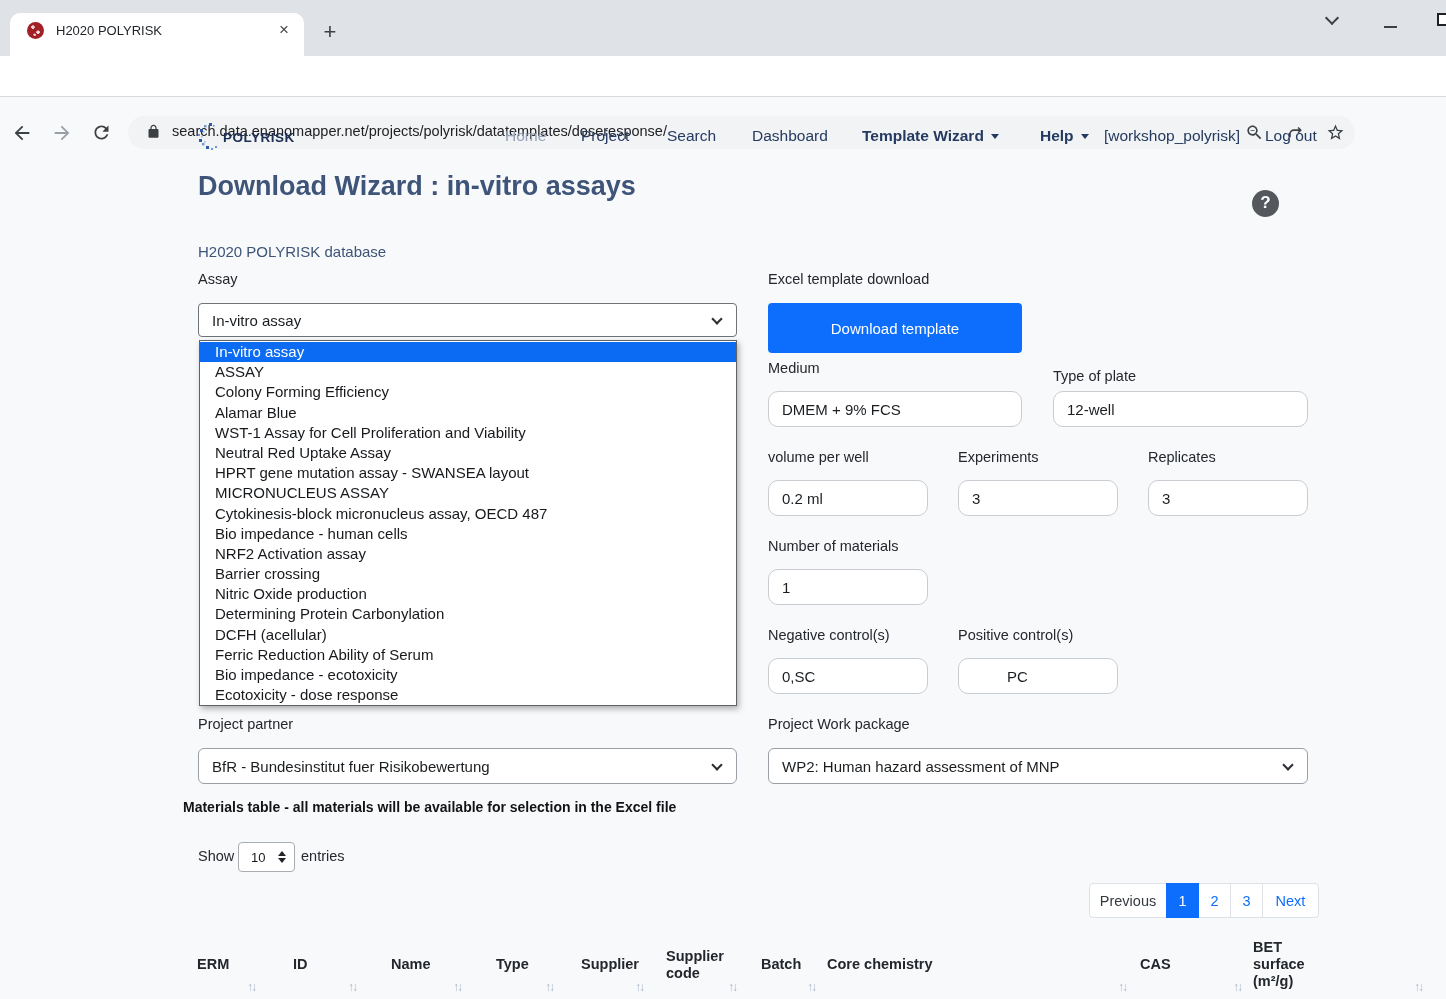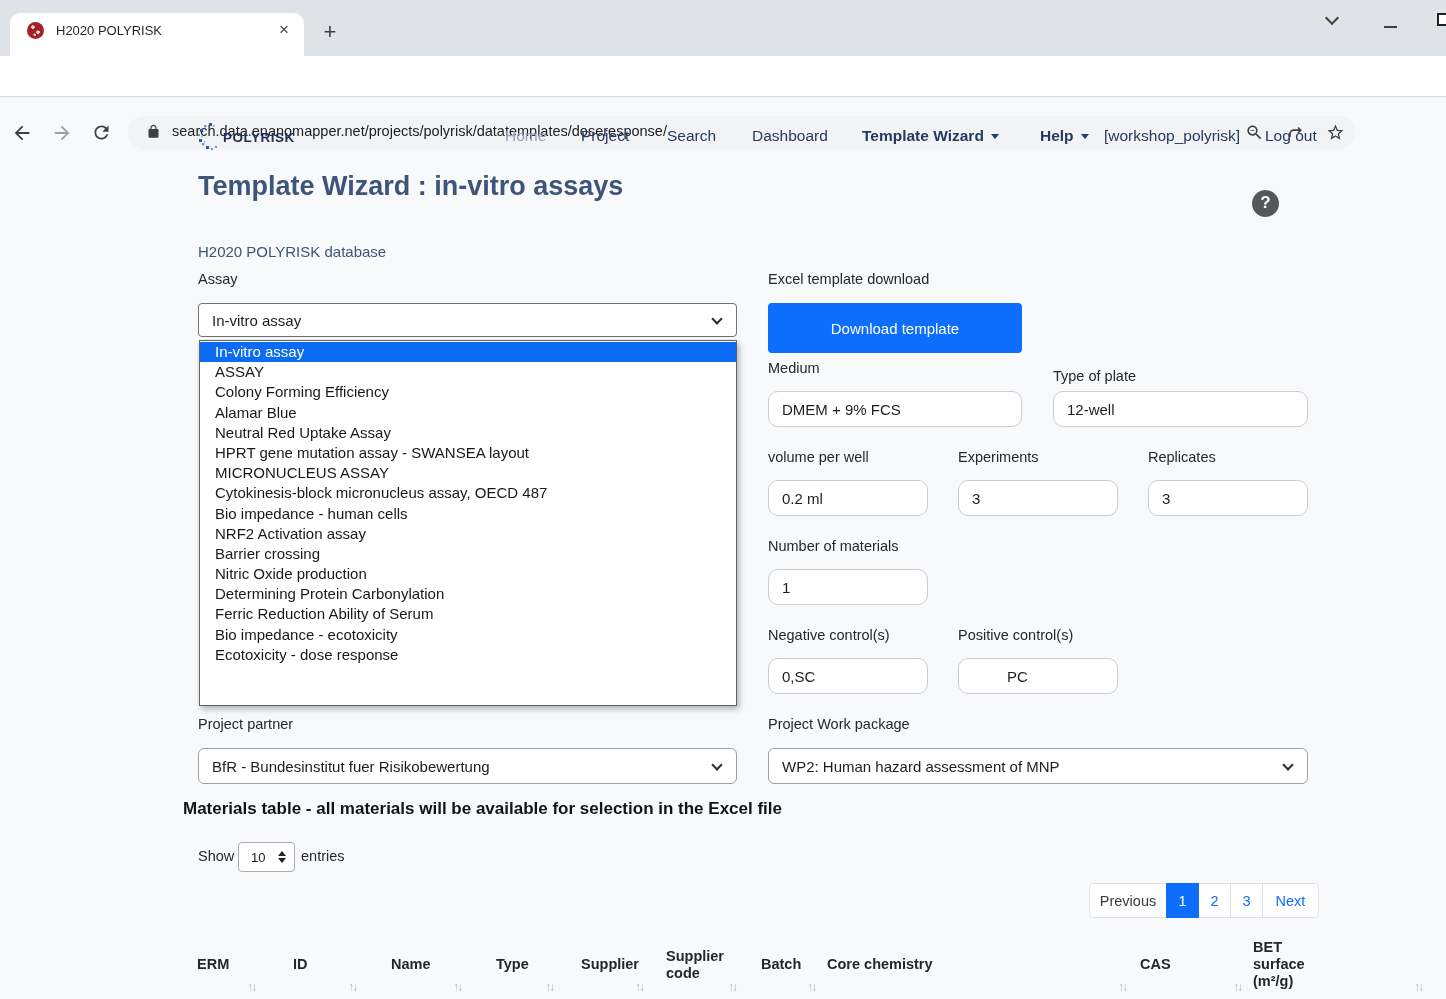--- a/index.html
+++ b/index.html
@@ -51,21 +51,21 @@
   .btn-primary{position:absolute;background:#0d6efd;color:#fff;border:none;border-radius:4px;font-size:15px;font-family:inherit;
     display:flex;align-items:center;justify-content:center}
 
   
   .dropdown{position:absolute;left:199px;top:340px;width:538px;height:366px;background:#fff;border:1px solid #5f6368;
     box-shadow:2px 3px 6px rgba(0,0,0,.30);z-index:10;padding-top:1px}
   .opt{height:20.2px;line-height:20.2px;padding-left:15px;font-size:15px;color:#17191c;white-space:nowrap;overflow:hidden}
   .opt.selected{background:#0c6bf3;color:#fff}
 
   
-  .caption{position:absolute;left:183px;top:799px;font-size:17px;font-weight:700;color:#121316}
+  .caption{position:absolute;left:183px;top:799px;font-size:14px;font-weight:700;color:#121316}
   .stepper{position:absolute;left:238px;top:842px;width:57px;height:30px;border:1px solid #a9adb2;border-radius:4px;background:#fff;
     display:flex;align-items:center;padding:0 8px 0 12px;font-size:13px;color:#17191c}
   .stepper .arrows{margin-left:auto;display:flex;flex-direction:column;gap:2px}
   .stepper .arrows i{display:block;width:0;height:0;border-left:4px solid transparent;border-right:4px solid transparent}
   .stepper .arrows .up{border-bottom:5px solid #212529}
   .stepper .arrows .dn{border-top:5px solid #212529}
 
   .pager{position:absolute;left:1075px;top:883px;height:35px;display:flex}
   .page-btn{height:35px;background:#fff;border:1px solid #dee2e6;display:flex;align-items:center;justify-content:center;
     font-size:14.5px;color:#0d6efd;margin-left:-1px}
@@ -160,43 +160,45 @@
 </div>
 <span class="nav-item nav-muted" style="left:505px">Home</span>
 <span class="nav-item" style="left:581px">Project</span>
 <span class="nav-item" style="left:667px">Search</span>
 <span class="nav-item" style="left:752px">Dashboard</span>
 <span class="nav-item" style="left:862px;font-weight:600"><span>Template Wizard</span><span class="caret"></span></span>
 <span class="nav-item" style="left:1040px;font-weight:600"><span>Help</span><span class="caret"></span></span>
 <span class="nav-item" style="left:1104px;font-weight:400">[workshop_polyrisk]</span>
 <span class="nav-item" style="left:1265px;font-weight:400">Log out</span>
 
-<h1 class="page-title">Template Wizard : in-vitro assays</h1>
+<h1 class="page-title">Download Wizard : in-vitro assays</h1>
 <div class="help-circle">?</div>
 <div class="subtitle">H2020 POLYRISK database</div>
 
 <span class="lbl" style="left:198px;top:271px">Assay</span>
 <div class="selbox assay-select" style="left:198px;top:303px;width:539px;height:34px">
   <span>In-vitro assay</span>
   <span class="chev"></span>
 </div>
 <div class="dropdown">
   <div class="opt selected">In-vitro assay</div>
   <div class="opt">ASSAY</div>
   <div class="opt">Colony Forming Efficiency</div>
   <div class="opt">Alamar Blue</div>
+  <div class="opt">WST-1 Assay for Cell Proliferation and Viability</div>
   <div class="opt">Neutral Red Uptake Assay</div>
   <div class="opt">HPRT gene mutation assay - SWANSEA layout</div>
   <div class="opt">MICRONUCLEUS ASSAY</div>
   <div class="opt">Cytokinesis-block micronucleus assay, OECD 487</div>
   <div class="opt">Bio impedance - human cells</div>
   <div class="opt">NRF2 Activation assay</div>
   <div class="opt">Barrier crossing</div>
   <div class="opt">Nitric Oxide production</div>
   <div class="opt">Determining Protein Carbonylation</div>
+  <div class="opt">DCFH (acellular)</div>
   <div class="opt">Ferric Reduction Ability of Serum</div>
   <div class="opt">Bio impedance - ecotoxicity</div>
   <div class="opt">Ecotoxicity - dose response</div>
 </div>
 
 <span class="lbl" style="left:768px;top:271px">Excel template download</span>
 <button class="btn-primary" style="left:768px;top:303px;width:254px;height:50px">Download template</button>
 
 <span class="lbl" style="left:768px;top:360px">Medium</span>
 <input class="inp" style="left: 768px; top: 391px; width: 254px; height: 36px;" value="DMEM + 9% FCS">

